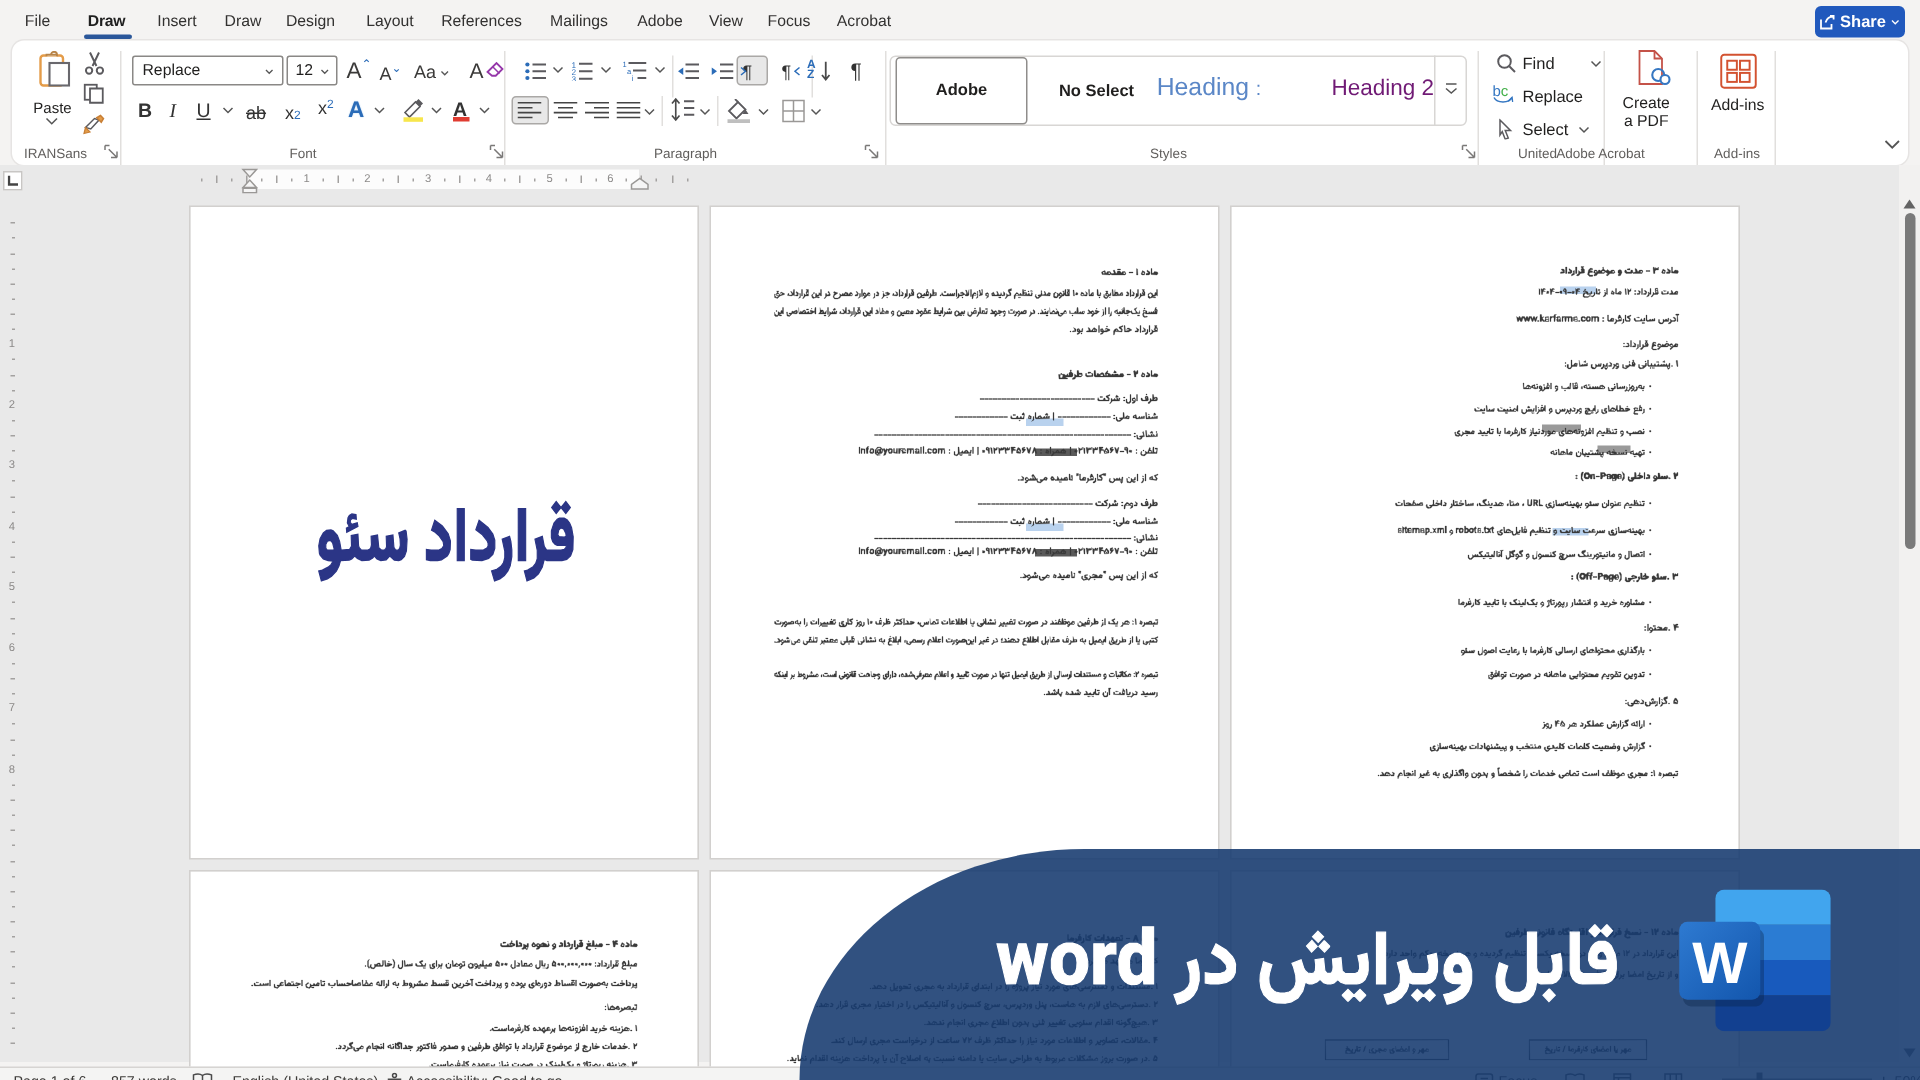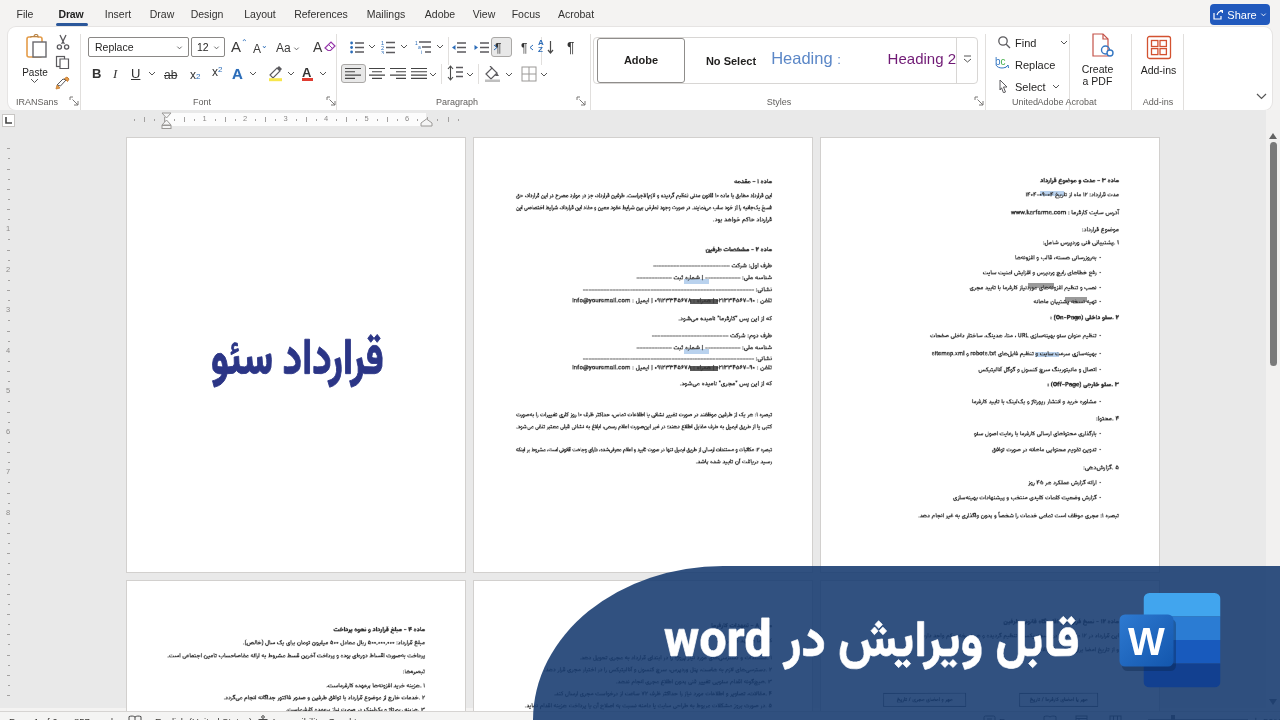--- a/index.html
+++ b/index.html
@@ -40,21 +40,21 @@
 <span class="mi" style="left:440px">Adobe</span>
 <span class="mi" style="left:484px">View</span>
 <span class="mi" style="left:526px">Focus</span>
 <span class="mi" style="left:576px">Acrobat</span>
 <div id="homeline"></div>
 <div id="share">
       <svg width="11" height="11" viewBox="0 0 11 11">
         <path d="M1 4v6h7V7" fill="none" stroke="#fff" stroke-width="1.2"></path>
         <path d="M4 6c1-3 3-4 5-4M7 1.6h2.4V4" fill="none" stroke="#fff" stroke-width="1.2"></path>
       </svg>
-      <b style="font-weight:400">Share</b>
+      <b style="font-weight:700">Share</b>
       <svg class="chev" viewBox="0 0 8 8">
         <path d="M1.5 3l2.5 2.5L6.5 3" stroke="#fff" fill="none"></path>
       </svg>
     </div>
 </div>
 <div id="ribbon">
 
 <svg class="icon" style="left:16px;top:7px" width="25" height="25" viewBox="0 0 25 25">
       <rect x="3" y="3" width="15" height="20" rx="2" fill="none" stroke="#e49c49" stroke-width="1.6"></rect>
       <path d="M7 3.5v-1h3a2 2 0 014 0h-4 4v1" fill="#fff" stroke="#b88447" stroke-width="1.2"></path>

